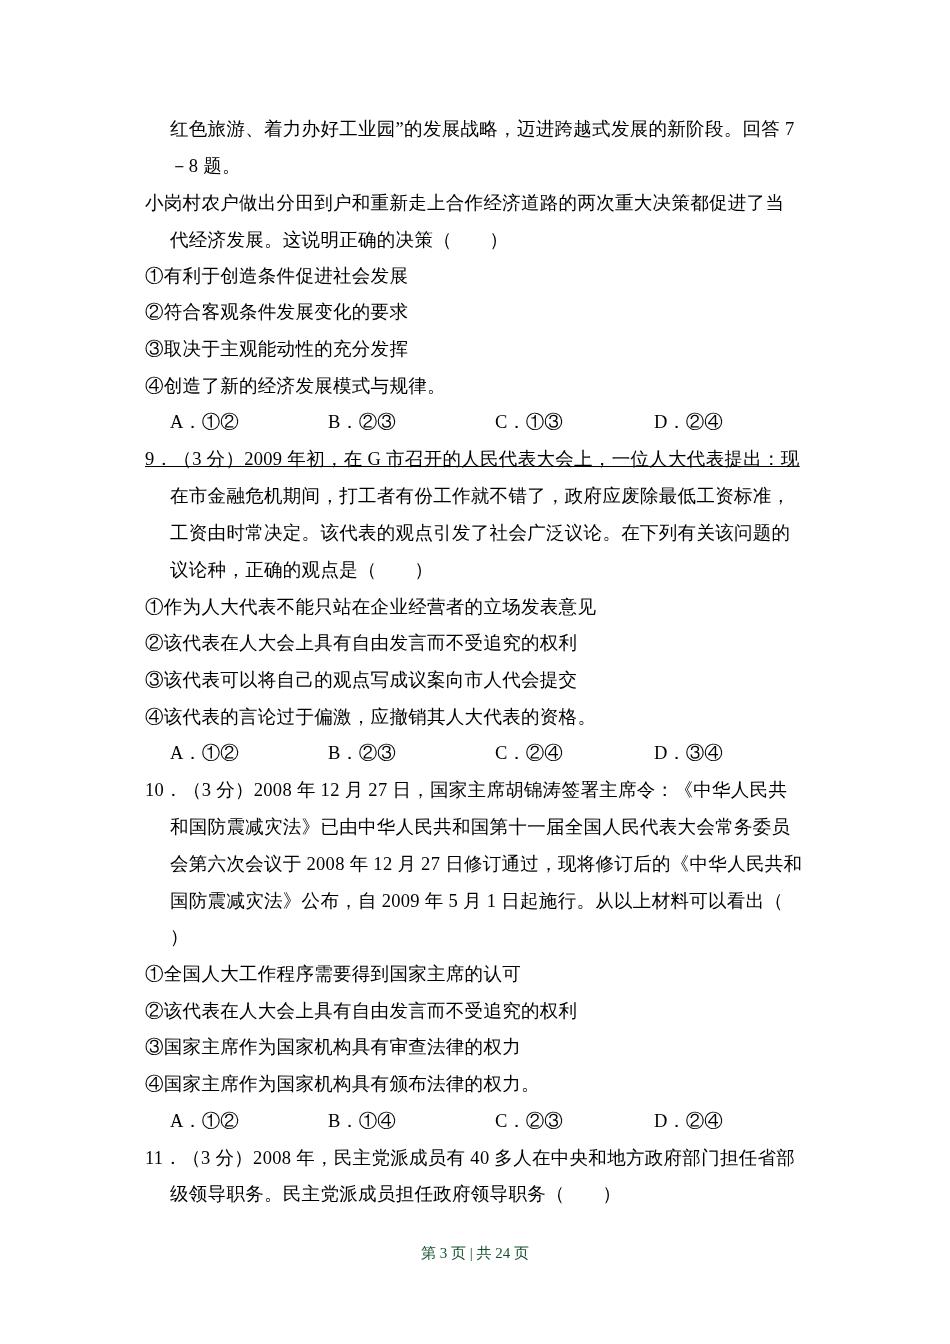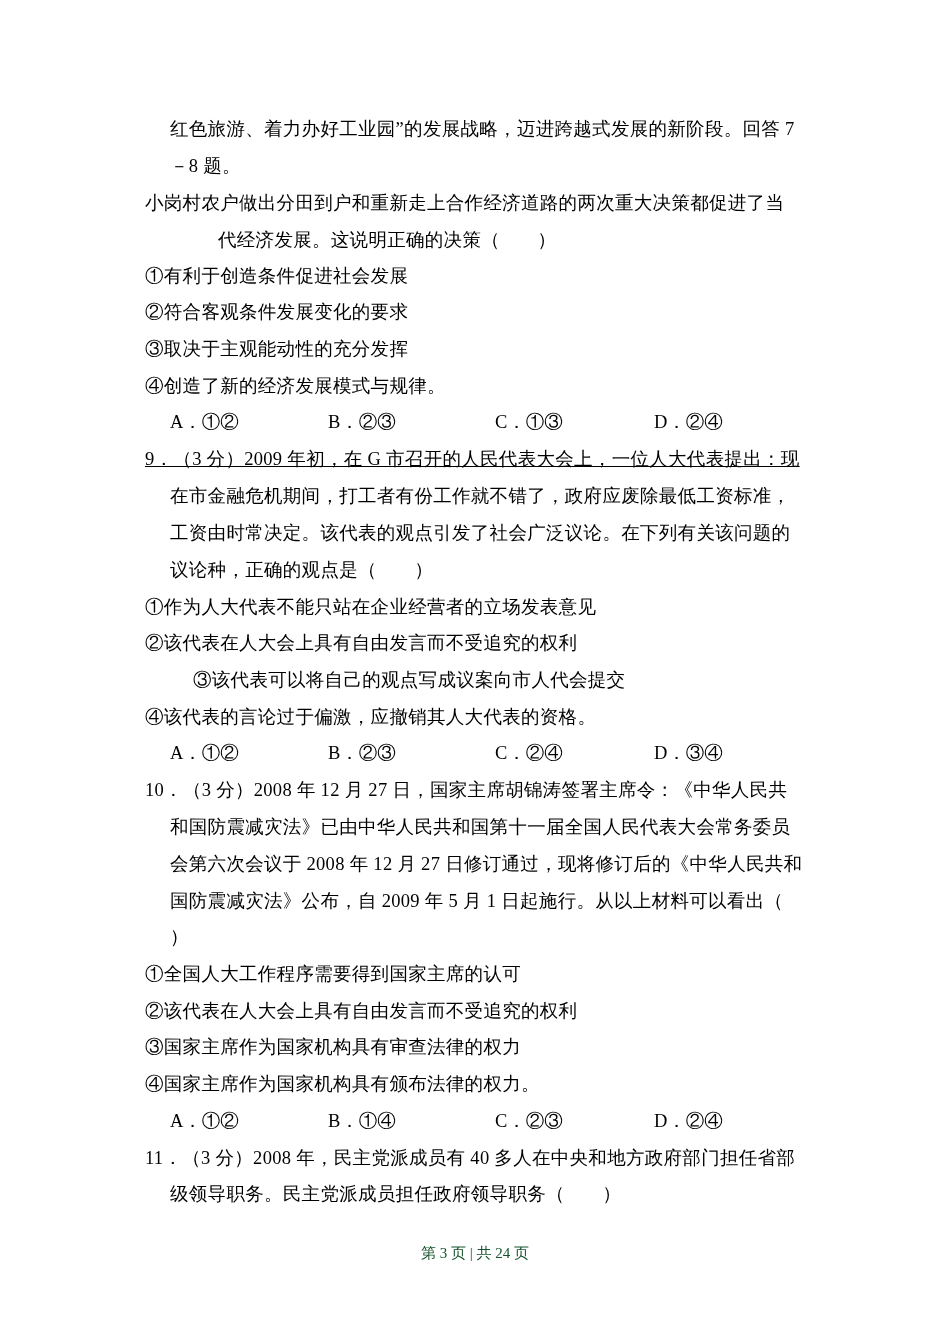--- a/index.html
+++ b/index.html
@@ -28,39 +28,39 @@
 </head>
 <body>
 
 <div class="page">
 
   <div class="line l1" style="top:117px;">红色旅游、着力办好工业园”的发展战略，迈进跨越式发展的新阶段。回答 7</div>
   <div class="line l1" style="top:154px;">－8 题。</div>
 
   <div>
     <div class="line l0" style="top:191px;">小岗村农户做出分田到户和重新走上合作经济道路的两次重大决策都促进了当</div>
-    <div class="line l1" style="top:228px;margin-left:48px;">代经济发展。这说明正确的决策（　　）</div>
+    <div class="line l1" style="top:228px;">代经济发展。这说明正确的决策（　　）</div>
     <div class="line l0" style="top:264px;">①有利于创造条件促进社会发展</div>
     <div class="line l0" style="top:300px;">②符合客观条件发展变化的要求</div>
     <div class="line l0" style="top:337px;">③取决于主观能动性的充分发挥</div>
     <div class="line l0" style="top:374px;">④创造了新的经济发展模式与规律。</div>
     <div class="opt" style="top:410px; left:170px;">A．①②</div>
     <div class="opt" style="top:410px; left:328px;">B．②③</div>
     <div class="opt" style="top:410px; left:495px;">C．①③</div>
     <div class="opt" style="top:410px; left:654px;">D．②④</div>
   </div>
 
   <div>
     <div class="line l0" style="top:447px;text-decoration:underline;">9．（3 分）2009 年初，在 G 市召开的人民代表大会上，一位人大代表提出：现</div>
     <div class="line l1" style="top:484px;">在市金融危机期间，打工者有份工作就不错了，政府应废除最低工资标准，</div>
     <div class="line l1" style="top:521px;text-align:center;">工资由时常决定。该代表的观点引发了社会广泛议论。在下列有关该问题的</div>
     <div class="line l1" style="top:558px;">议论种，正确的观点是（　　）</div>
     <div class="line l0" style="top:595px;">①作为人大代表不能只站在企业经营者的立场发表意见</div>
     <div class="line l0" style="top:631px;">②该代表在人大会上具有自由发言而不受追究的权利</div>
-    <div class="line l0" style="top:668px;margin-left:48px;">③该代表可以将自己的观点写成议案向市人代会提交</div>
+    <div class="line l0" style="top:668px;">③该代表可以将自己的观点写成议案向市人代会提交</div>
     <div class="line l0" style="top:705px;">④该代表的言论过于偏激，应撤销其人大代表的资格。</div>
     <div class="opt" style="top:741px; left:170px;">A．①②</div>
     <div class="opt" style="top:741px; left:328px;">B．②③</div>
     <div class="opt" style="top:741px; left:495px;">C．②④</div>
     <div class="opt" style="top:741px; left:654px;">D．③④</div>
   </div>
 
   <div>
     <div class="line l0" style="top:778px;">10．（3 分）2008 年 12 月 27 日，国家主席胡锦涛签署主席令：《中华人民共</div>
     <div class="line l1" style="top:815px;">和国防震减灾法》已由中华人民共和国第十一届全国人民代表大会常务委员</div>

